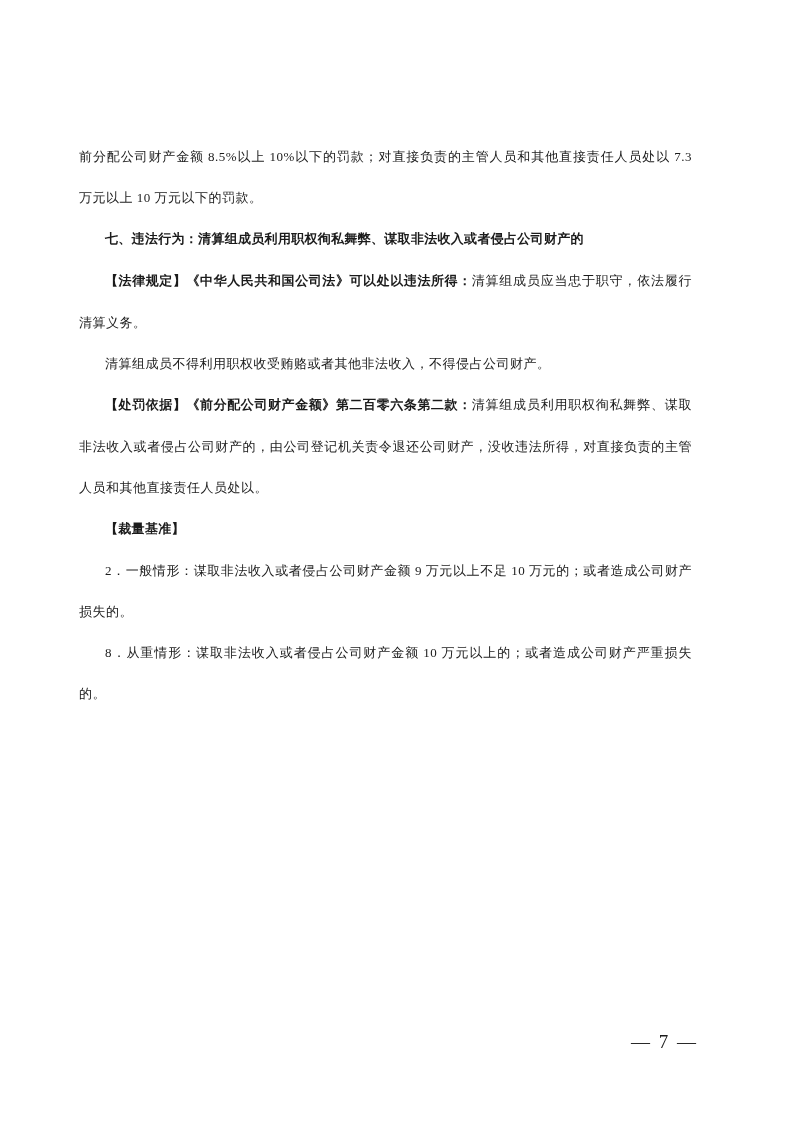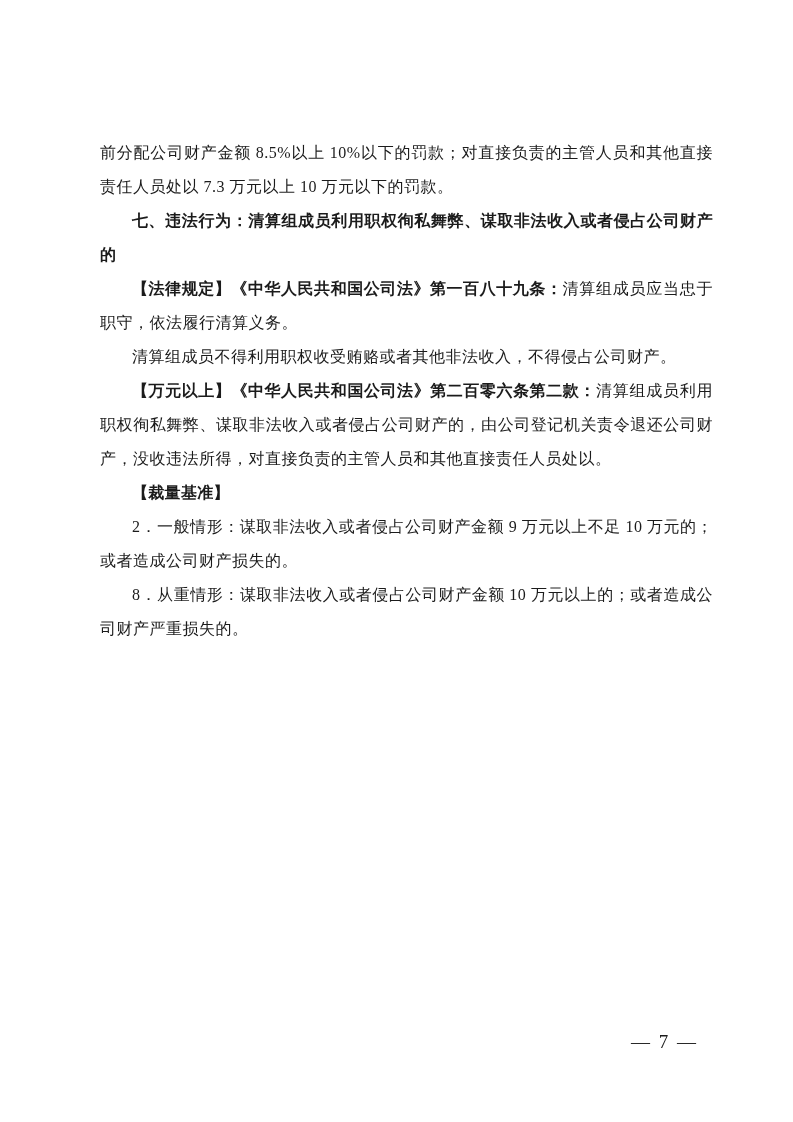--- a/index.html
+++ b/index.html
@@ -8,57 +8,57 @@
     position: relative;
     width: 793px;
     height: 1122px;
     margin: 0 auto;
     background: #ffffff;
     overflow: hidden;
     font-family: "Liberation Serif", "DejaVu Serif", serif;
   }
   .content {
     position: absolute;
-    left: 100px;
+    left: 79px;
     top: 136px;
     width: 613px;
-    font-size: 16px;
-    line-height: 34px;
+    font-size: 13px;
+    line-height: 41px;
     color: #1b1b1b;
     text-align: justify;
     letter-spacing: 0.5px;
   }
   .content p { margin: 0; }
   .content p.indent { text-indent: 2em; }
   .content p.heading .seg,
   .seg-bold {
     font-weight: bold;
-    font-family: Liberation Sans, sans-serif;
+    font-family: Liberation Mono, monospace;
     letter-spacing: 0.3px;
   }
   .footer {
     position: absolute;
     top: 1031px;
     right: 95px;
     font-size: 19px;
     color: #1b1b1b;
     font-family: "Liberation Serif", "DejaVu Serif", serif;
     letter-spacing: 2px;
   }
 </style>
 </head>
 <body>
 
 <div class="page">
   <div class="content">
       <p class="body"><span class="seg">前分配公司财产金额 8.5%以上 10%以下的罚款；对直接负责的主管人员和其他直接责任人员处以 7.3 万元以上 10 万元以下的罚款。</span></p>
       <p class="heading indent"><span class="seg seg-bold">七、违法行为：清算组成员利用职权徇私舞弊、谋取非法收入或者侵占公司财产的</span></p>
-      <p class="body indent"><span class="seg seg-bold">【法律规定】《中华人民共和国公司法》第一百八十九条：</span><span class="seg">清算组成员应当忠于职守，依法履行清算义务。</span></p>
+      <p class="body indent"><span class="seg seg-bold">【法律规定】《中华人民共和国公司法》可以处以违法所得：</span><span class="seg">清算组成员应当忠于职守，依法履行清算义务。</span></p>
       <p class="body indent"><span class="seg">清算组成员不得利用职权收受贿赂或者其他非法收入，不得侵占公司财产。</span></p>
-      <p class="body indent"><span class="seg seg-bold">【万元以上】《中华人民共和国公司法》第二百零六条第二款：</span><span class="seg">清算组成员利用职权徇私舞弊、谋取非法收入或者侵占公司财产的，由公司登记机关责令退还公司财产，没收违法所得，对直接负责的主管人员和其他直接责任人员处以。</span></p>
+      <p class="body indent"><span class="seg seg-bold">【处罚依据】《前分配公司财产金额》第二百零六条第二款：</span><span class="seg">清算组成员利用职权徇私舞弊、谋取非法收入或者侵占公司财产的，由公司登记机关责令退还公司财产，没收违法所得，对直接负责的主管人员和其他直接责任人员处以。</span></p>
       <p class="body indent"><span class="seg seg-bold">【裁量基准】</span></p>
       <p class="body indent"><span class="seg">2．一般情形：谋取非法收入或者侵占公司财产金额 9 万元以上不足 10 万元的；或者造成公司财产损失的。</span></p>
       <p class="body indent"><span class="seg">8．从重情形：谋取非法收入或者侵占公司财产金额 10 万元以上的；或者造成公司财产严重损失的。</span></p>
     </div>
   <div class="footer">
     <span>— 7 —</span>
   </div>
 </div>
 
 </body></html>

